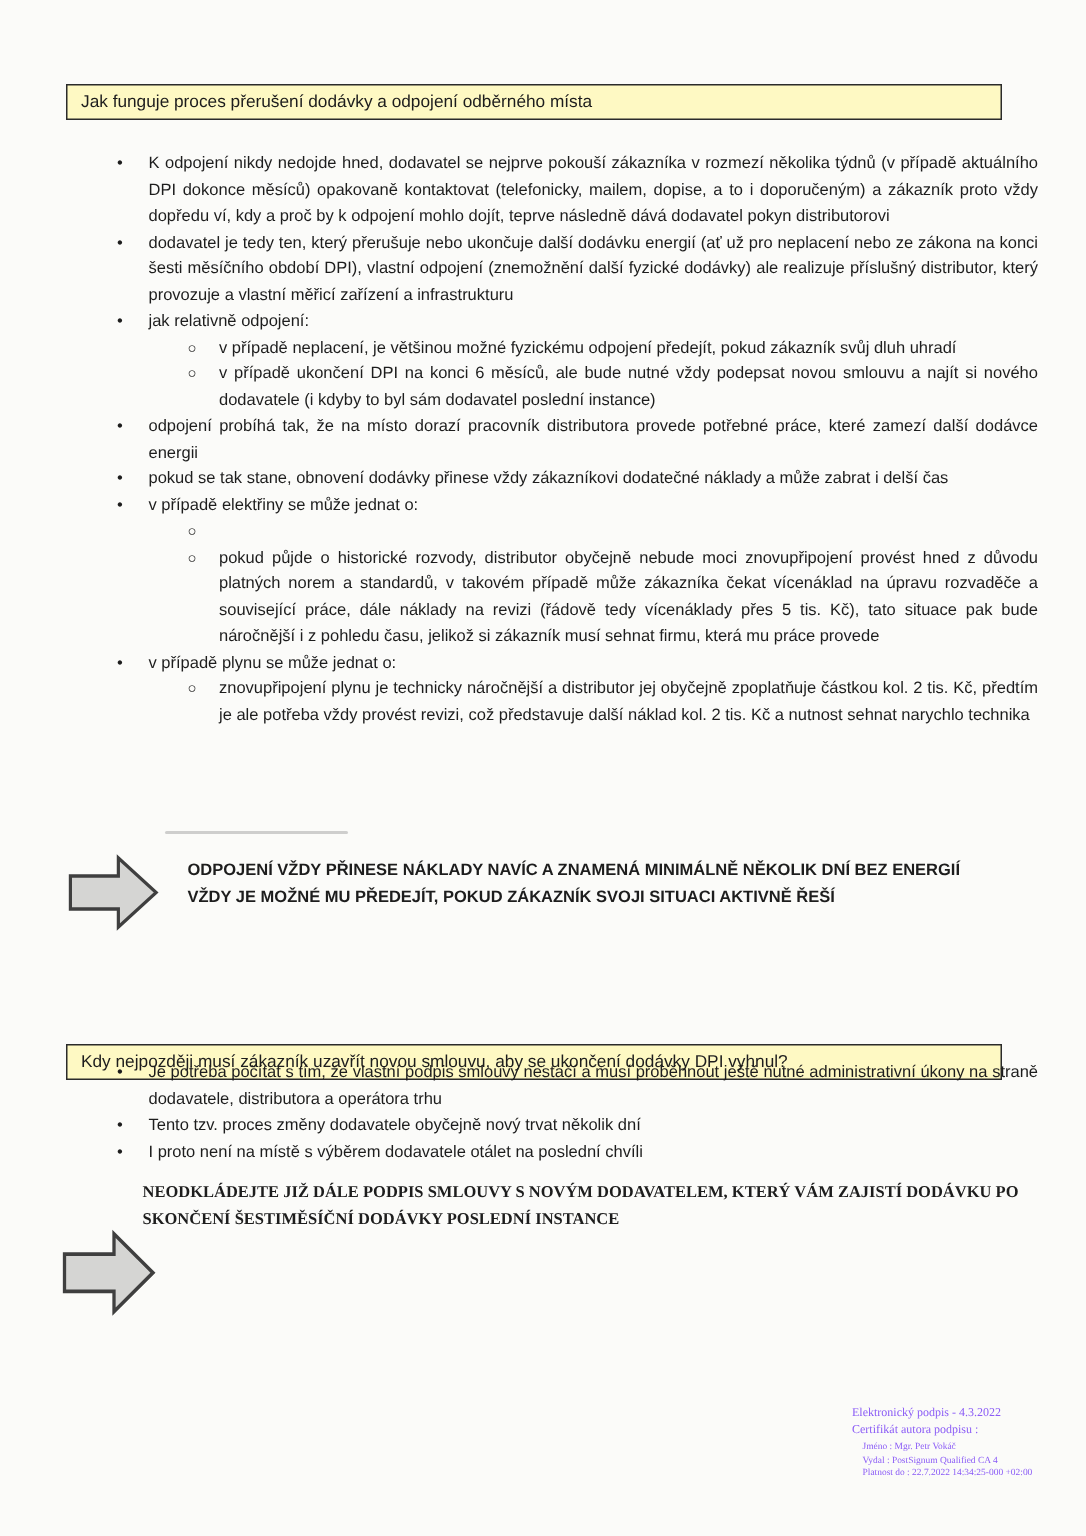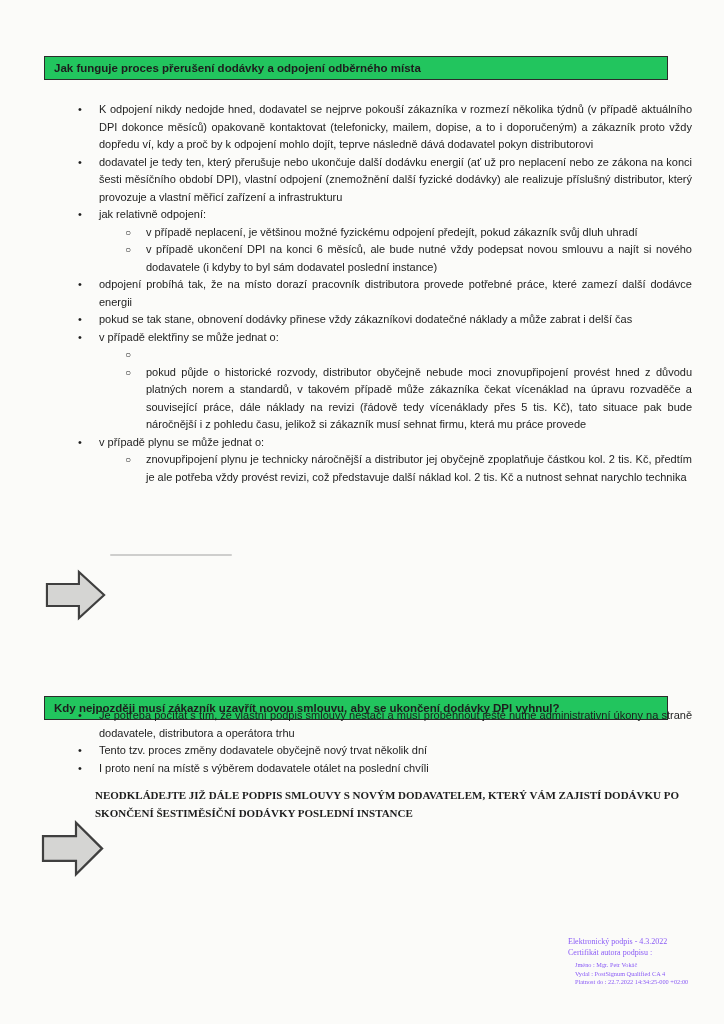--- a/index.html
+++ b/index.html
@@ -11,23 +11,23 @@
     position:relative;
     overflow:hidden;
   }
   .page { position:absolute; inset:0; }
 
   .title-box {
     position:absolute;
     left:44px; width:604px;
     border:1.5px solid #2b2b2b;
     padding:5px 9px 5px 9px;
-    font-weight:700;
+    font-weight:400;
     font-size:11.5px;
-    background:#22c55e;
+    background:#fef9c3;
   }
   #title1 { top:56px; }
   #title2 { top:671px;margin-top:25px; }
 
   .list {
     position:absolute;
     left:78px; width:614px;
     font-size:11px;
     line-height:17.5px;
   }
@@ -134,20 +134,24 @@
         <span class="marker">○</span>
         <span class="text">znovupřipojení plynu je technicky náročnější a distributor jej obyčejně zpoplatňuje částkou kol. 2 tis. Kč, předtím je ale potřeba vždy provést revizi, což představuje další náklad kol. 2 tis. Kč a nutnost sehnat narychlo technika</span>
       </div>
     </div>
 
   <div class="scan-line"></div>
 
   <svg class="block-arrow" id="arrow1" viewBox="0 0 64 56" preserveAspectRatio="none">
     <polygon points="2,17 35,17 35,5 61,28 35,51 35,39 2,39" fill="#d5d5d3" stroke="#3f3f3f" stroke-width="2.2"></polygon>
   </svg>
+  <div class="callout-text" id="callout1-text">
+    <div>ODPOJENÍ VŽDY PŘINESE NÁKLADY NAVÍC A ZNAMENÁ MINIMÁLNĚ NĚKOLIK DNÍ BEZ ENERGIÍ</div>
+    <div>VŽDY JE MOŽNÉ MU PŘEDEJÍT, POKUD ZÁKAZNÍK SVOJI SITUACI AKTIVNĚ ŘEŠÍ</div>
+  </div>
 
   <div class="title-box" id="title2">
     <span>Kdy nejpozději musí zákazník uzavřít novou smlouvu, aby se ukončení dodávky DPI vyhnul?</span>
   </div>
 
   <div class="list" id="list2">
       <div class="item l1">
         <span class="marker">•</span>
         <span class="text">Je potřeba počítat s tím, že vlastní podpis smlouvy nestačí a musí proběhnout ještě nutné administrativní úkony na straně dodavatele, distributora a operátora trhu</span>
       </div>

